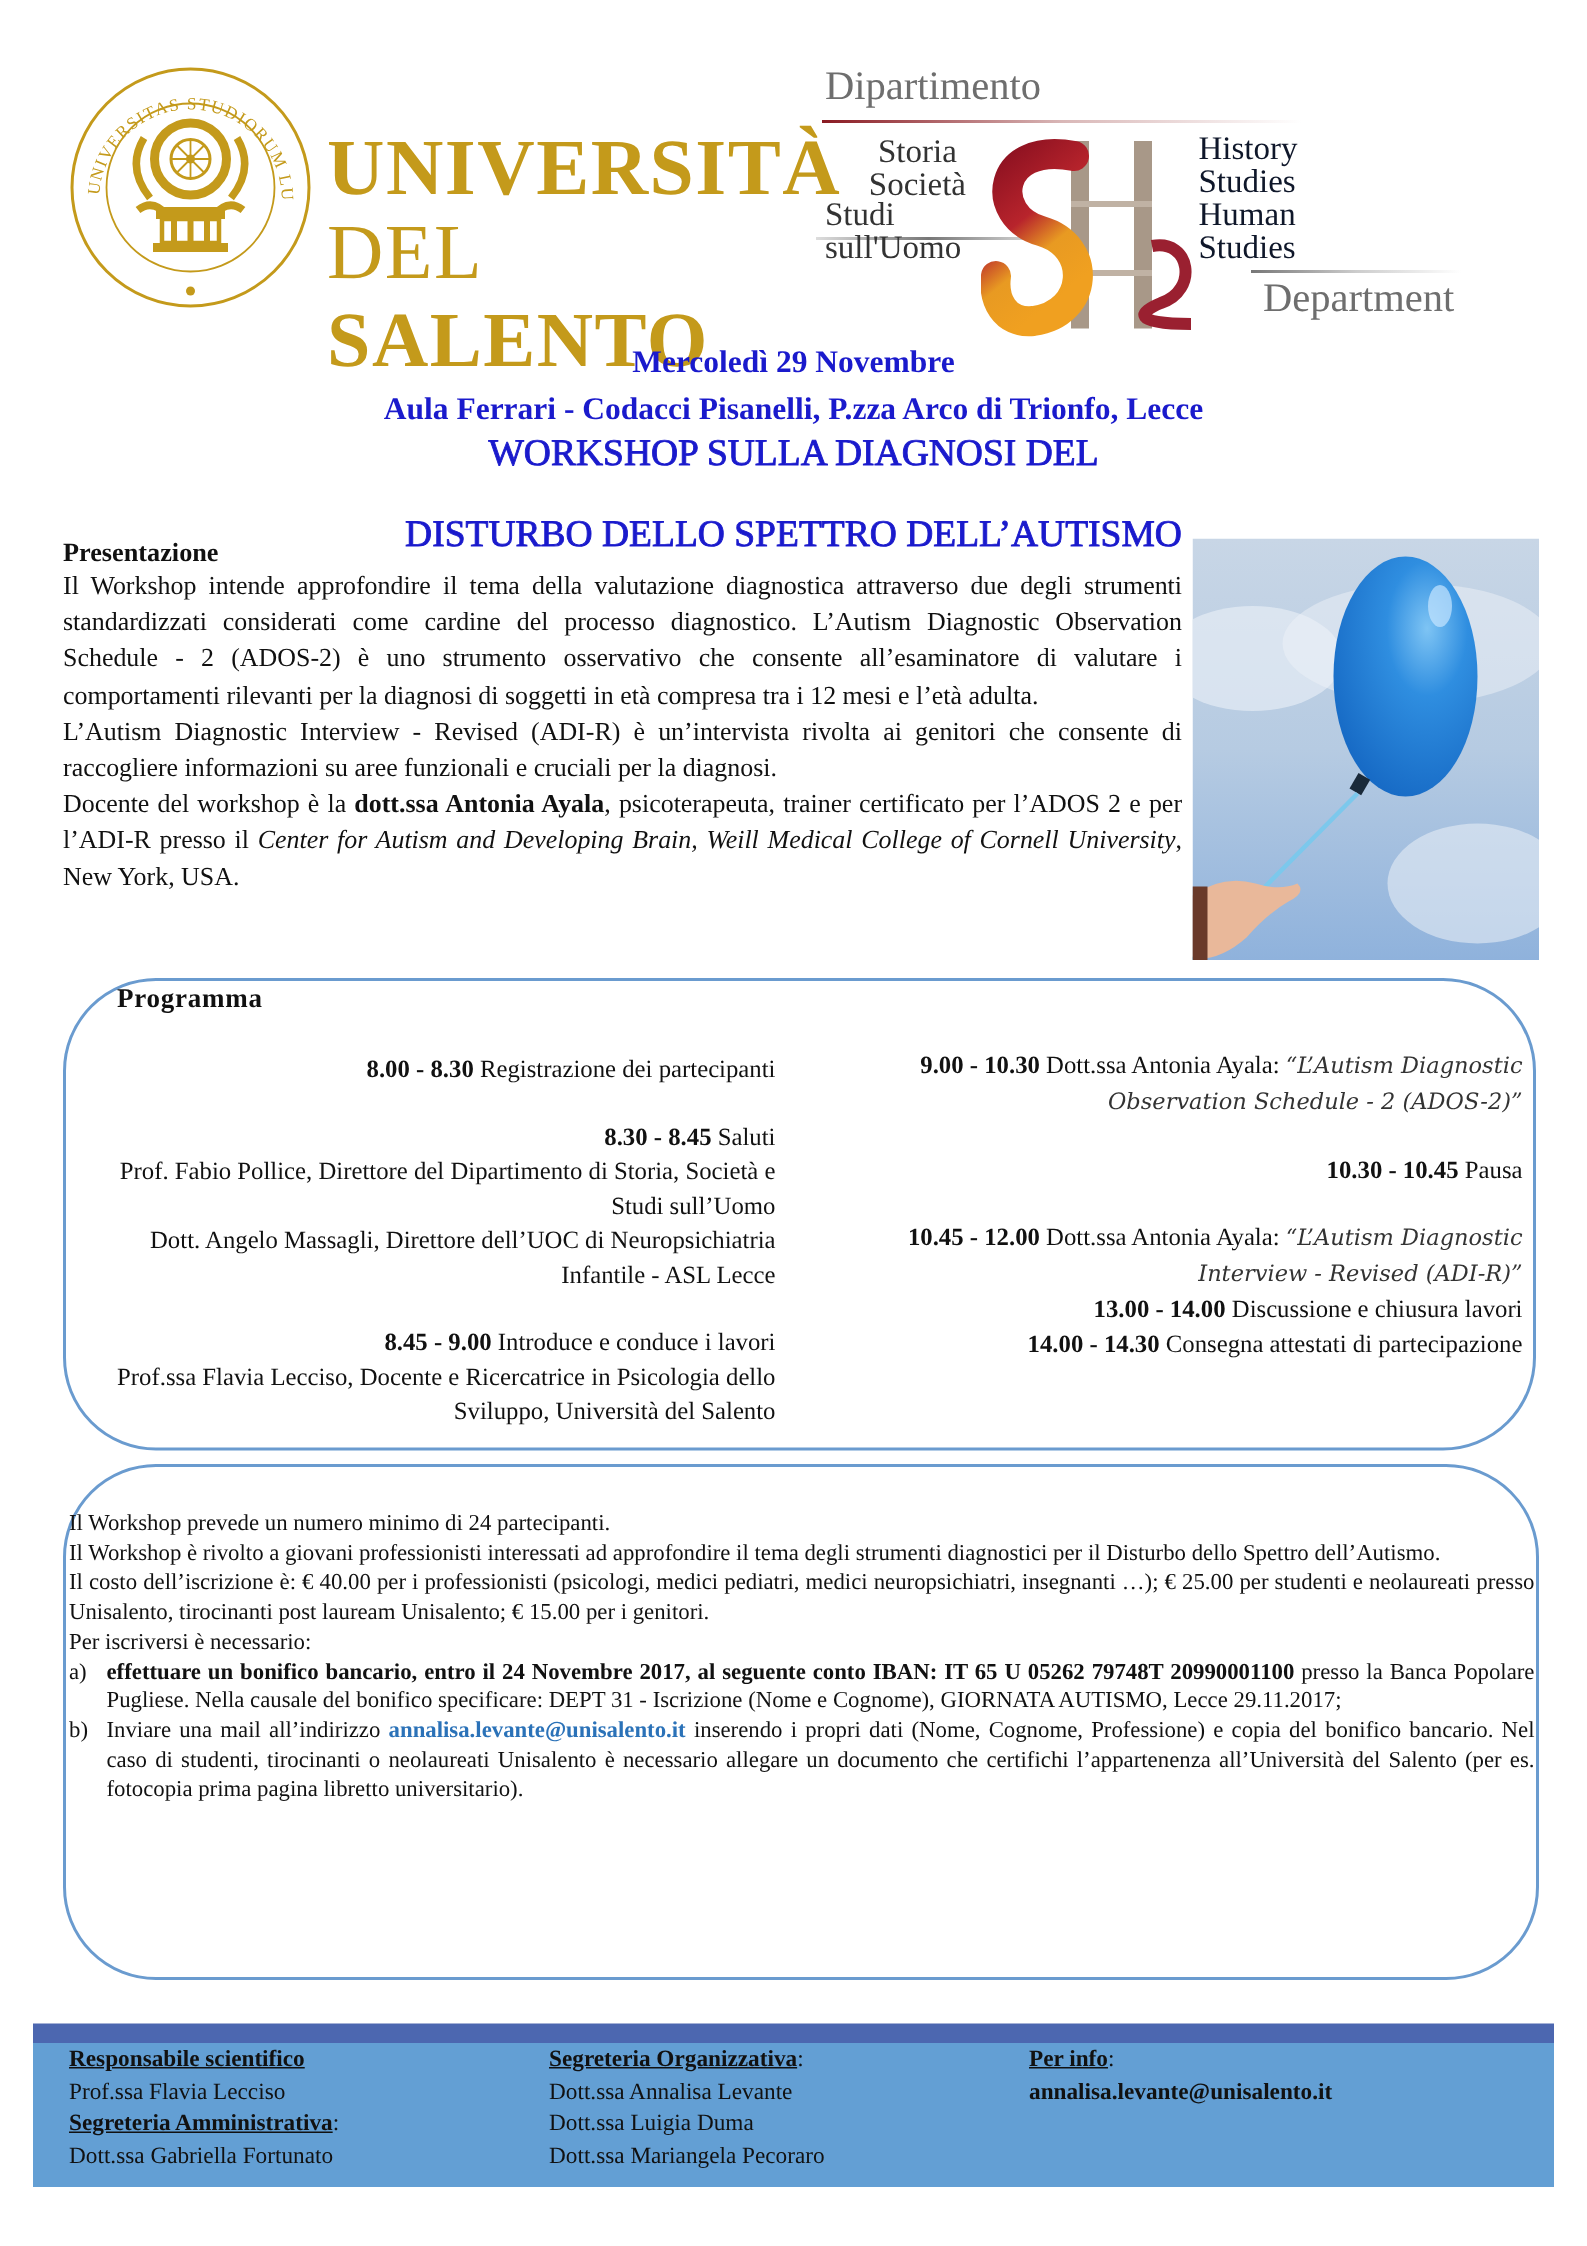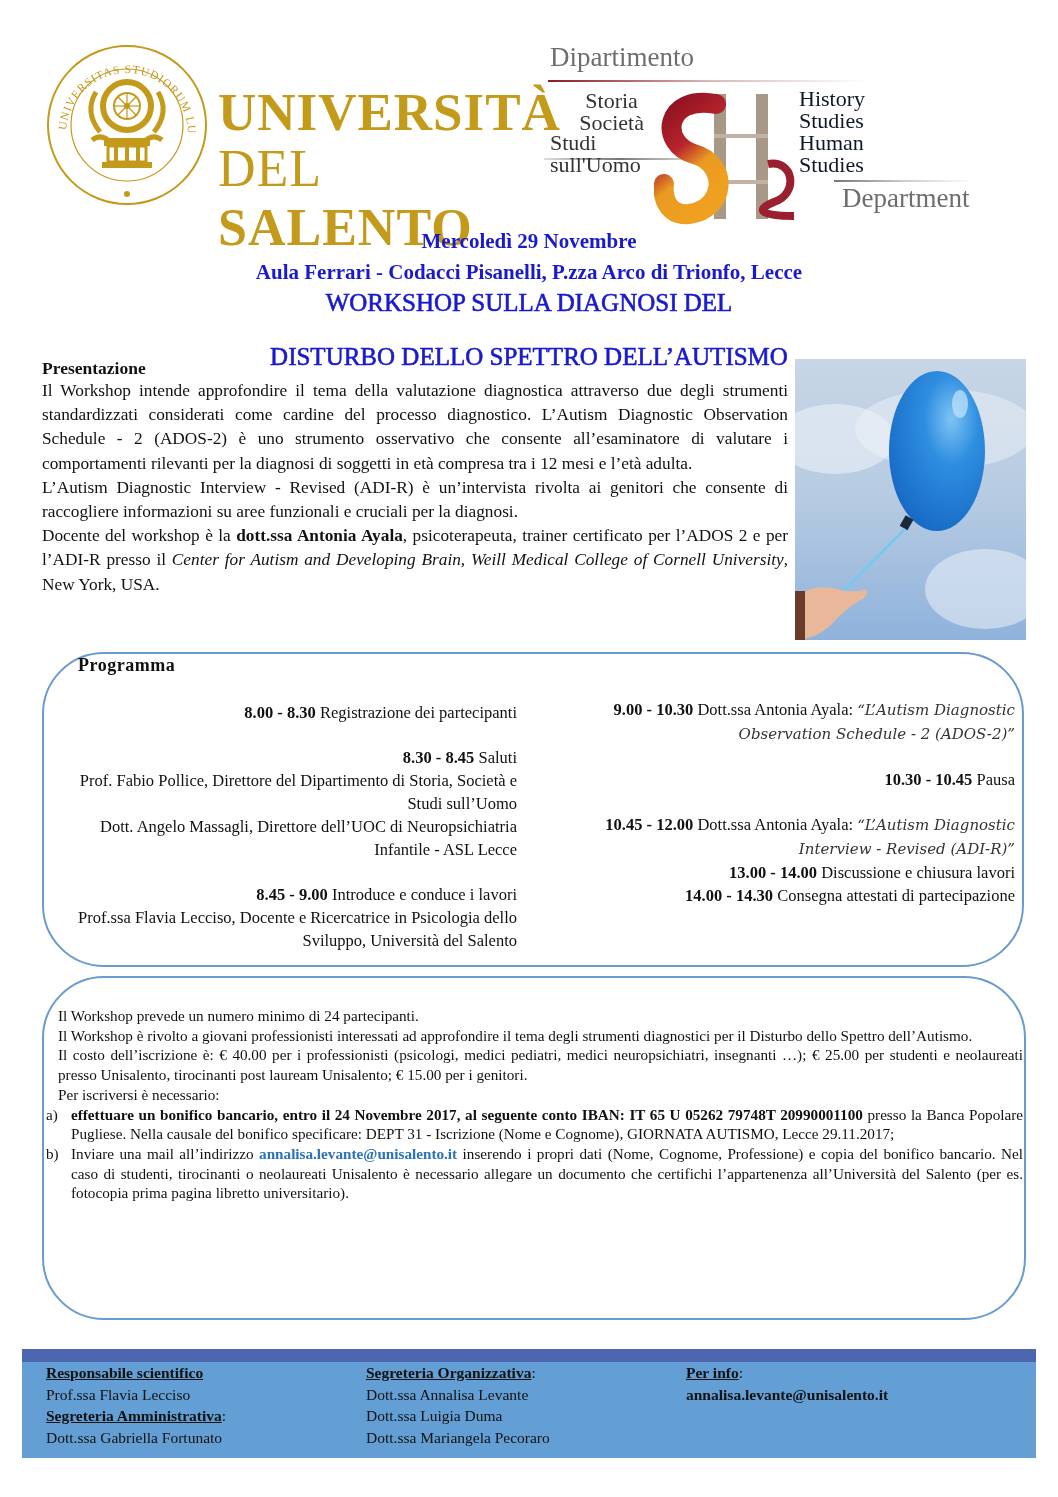--- a/index.html
+++ b/index.html
@@ -43,21 +43,21 @@
   #prog-left { left:62px; top:701px; width:455px; }
   #prog-right { left:535px; top:698px; width:480px; }
   .prog-item { margin-bottom:0;text-align:right; }
   .prog-item .time { font-weight:bold; }
   .prog-item .quote { font-style:italic; font-family:"DejaVu Serif",serif; font-size:15px; color:#333; }
   .gap { height:22px; }
 
   
   #info-box { left:42px; top:976px; width:984px; height:344px; border:2.5px solid #6a9bcf; border-radius:62px; box-sizing:border-box; }
   #info-text { left:46px; top:1006px; width:977px; font-size:15.2px; line-height:19.7px; text-align:justify; }
-  #info-text p { margin:0;padding-left:12px; }
+  #info-text p { margin:0; }
   .li { display:flex; }
   .li .lbl { width:25px; flex:none; }
   .li .body { flex:1; text-align:justify; }
   .email { color:#2b72b8; font-weight:bold; }
 
   
   #footer-topbar { left:22px; top:1349px; width:1014px; height:13px; background:#4c67b0; }
   #footer { left:22px; top:1362px; width:1014px; height:96px; background:#639fd4; }
   .foot-col { position:absolute; top:1362px; font-size:15.5px; line-height:21.5px; }
   .foot-col .hd { font-weight:bold; text-decoration:underline; }

